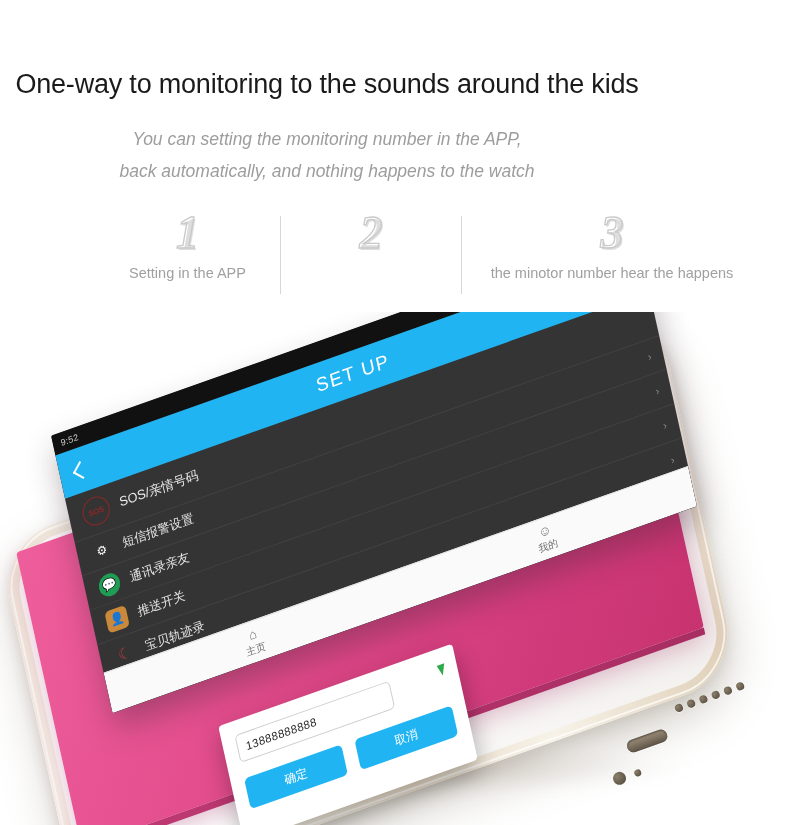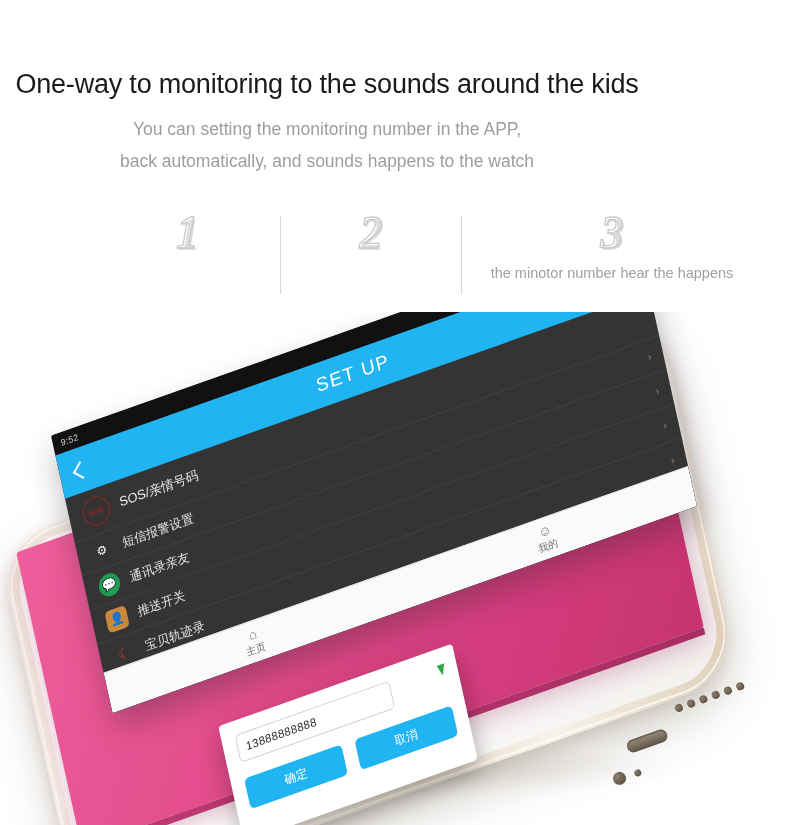--- a/index.html
+++ b/index.html
@@ -24,22 +24,23 @@
     margin:0;
     padding-top:70px;
     line-height:1.1;
   }
   .subline{
     text-align:center;
     font-size:17.5px;
     color:#9d9d9d;
     font-weight:400;
     line-height:1.85;
-    margin:0;
+    margin:10px;
     padding-top:13px;
+    font-style:italic;
   }
   .subline div{white-space:pre;}
 
   
   .steps{
     position:absolute;
     top:208px;left:95px;
     width:690px;height:96px;
     display:flex;
     align-items:flex-start;
@@ -343,27 +344,28 @@
     filter:blur(6px);
   }
 </style>
 </head>
 <body>
 
 <div class="copy-block">
   <h1 class="headline">One-way to monitoring to the sounds around the kids</h1>
   <div class="subline">
     <div>You can setting the monitoring number in the APP,</div>
-    <div>back automatically, and sounds happens to the watch</div>
+    <div>back automatically, and nothing happens to the watch</div>
   </div>
 </div>
 
 <div class="steps">
   <div class="step s1">
     <span class="step-num">1</span>
+    <span class="step-cap">Setting in the APP</span>
   </div>
   <div class="divider"></div>
   <div class="step s2">
     <span class="step-num">2</span>
   </div>
   <div class="divider"></div>
   <div class="step s3">
     <span class="step-num">3</span>
     <span class="step-cap">the minotor number hear the happens</span>
   </div>

